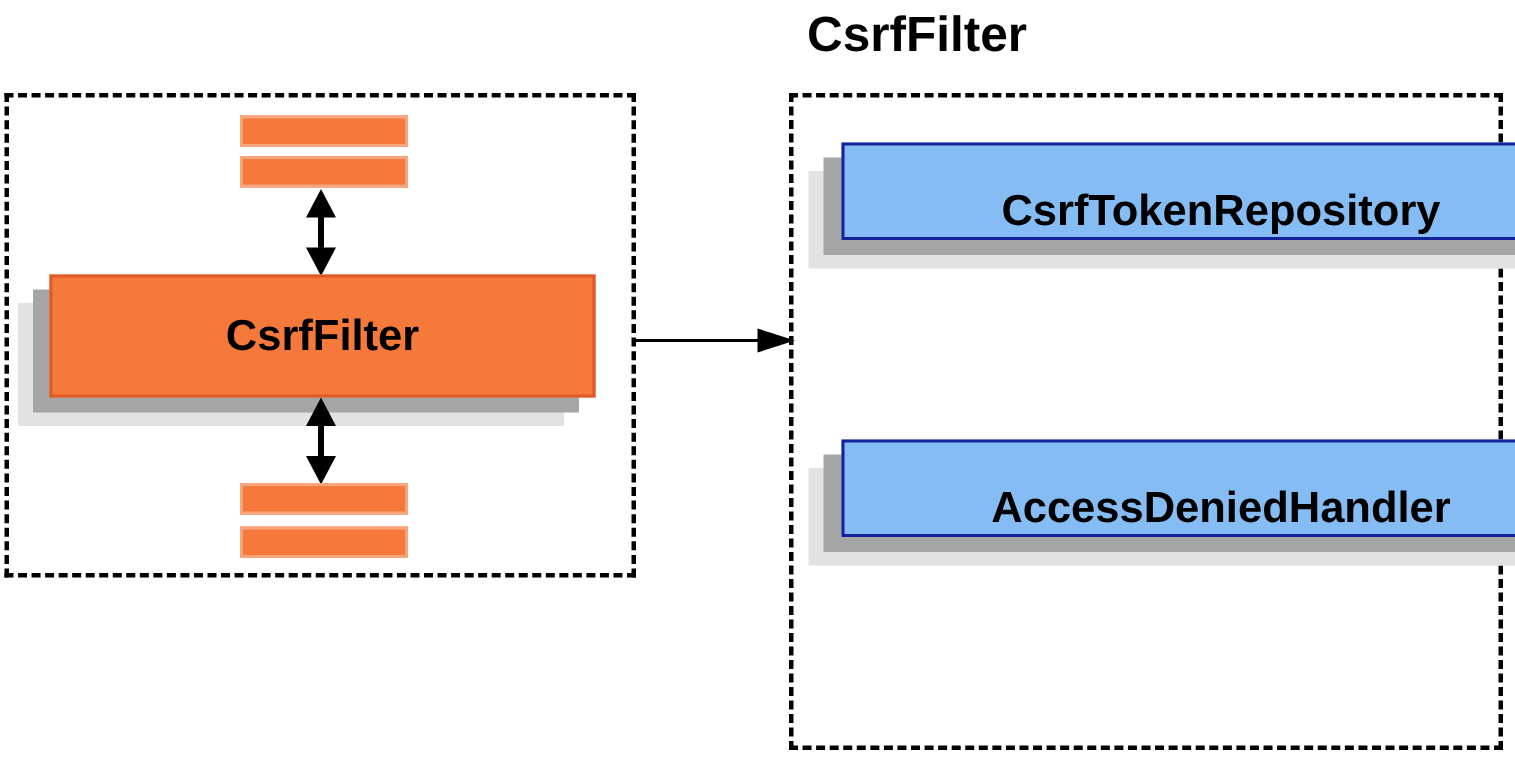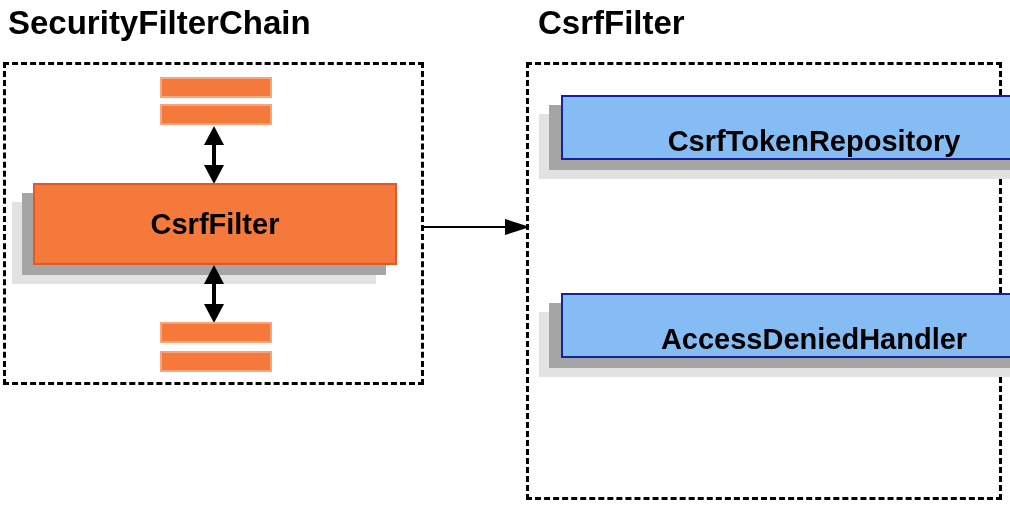--- a/index.html
+++ b/index.html
@@ -55,21 +55,20 @@
   .arrow-svg{ position:absolute; color:var(--arrow); }
   .varrow-top{ left:202px; top:126px; }
   .varrow-bottom{ left:202px; top:265px; }
   .harrow{ left:424px; top:217px; }
 </style>
 </head>
 <body>
 
 <div class="canvas">
 
-  <div class="title left-title">SecurityFilterChain</div>
 
   <div class="title right-title">CsrfFilter</div>
 
   <div class="dashed left-dashed"></div>
 
   <div class="bar bar-t1"></div>
   <div class="bar bar-t2"></div>
 
   <svg class="arrow-svg varrow-top" width="24" height="58" viewBox="0 0 24 58">
     <line x1="12" y1="16" x2="12" y2="42" stroke="currentColor" stroke-width="4"></line>

